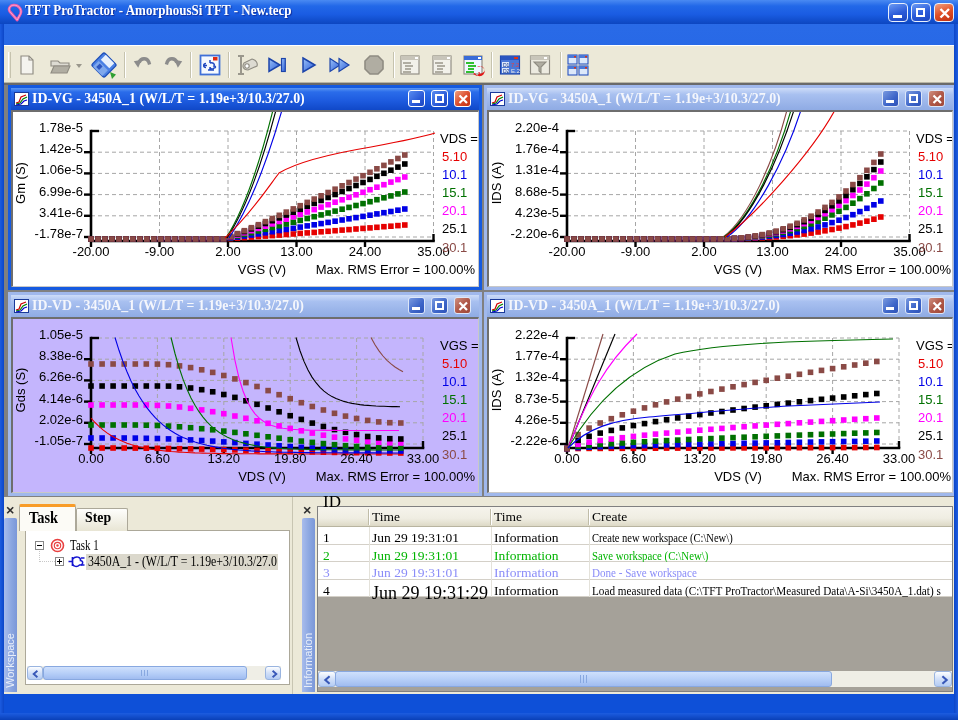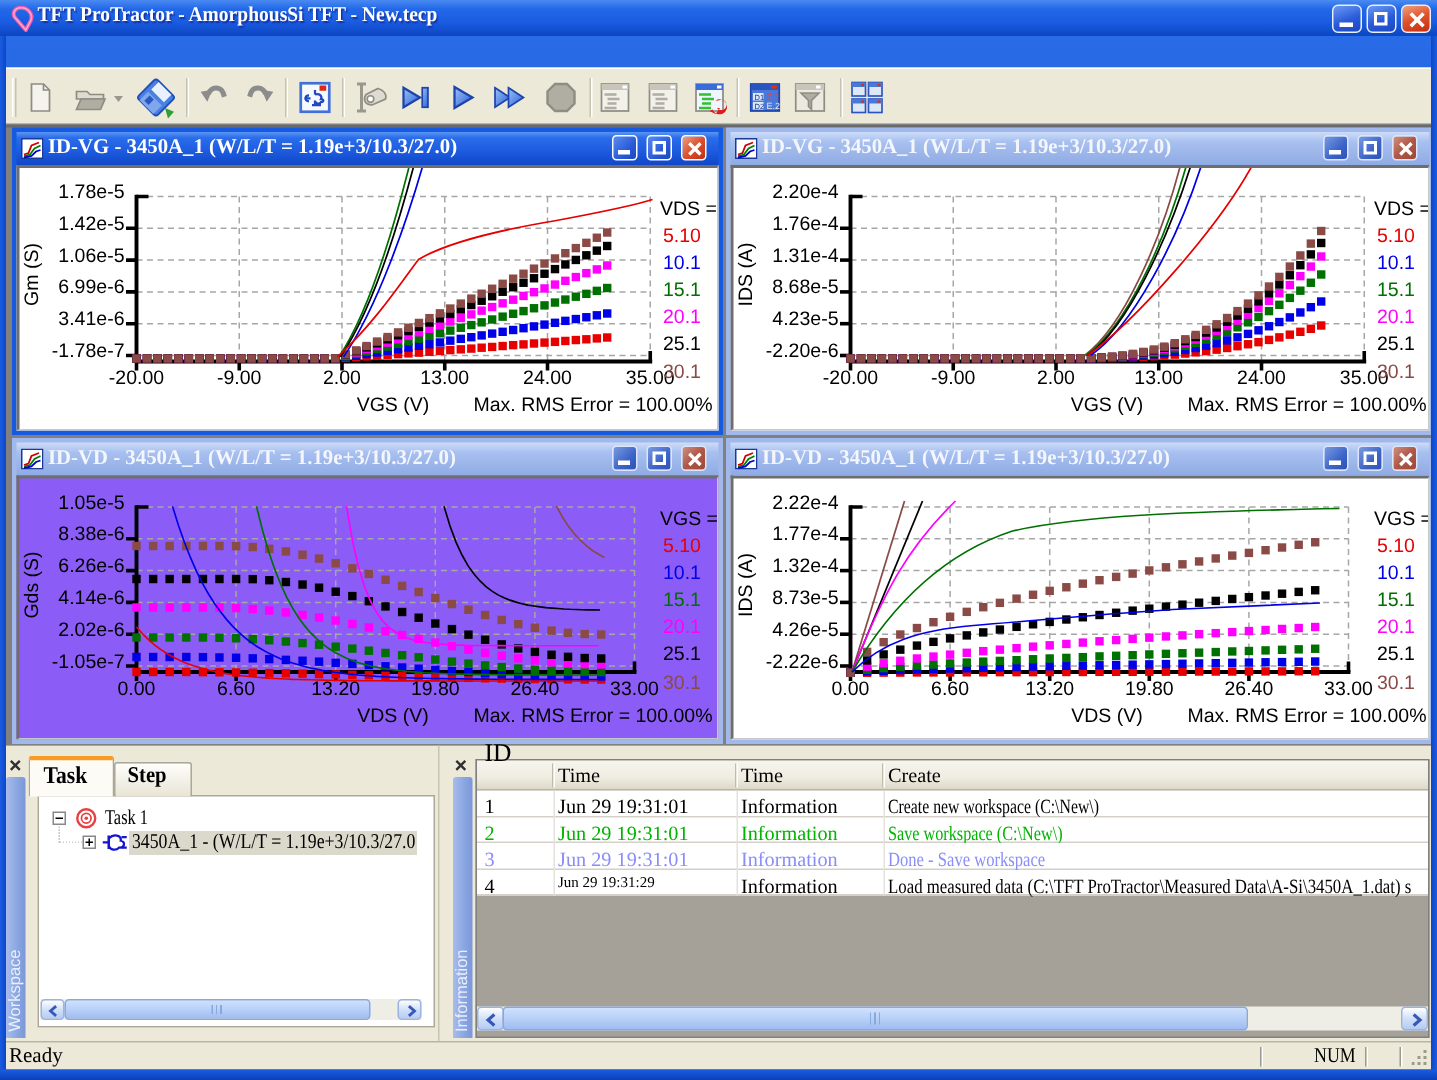--- a/index.html
+++ b/index.html
@@ -902,21 +902,21 @@
           <div style="position:absolute;left:23px;top:0;width:17px;height:17px;border-radius:3px;background:linear-gradient(135deg,#7a9ae0 0%,#3c64c8 60%,#2e52b8 100%);border:1px solid #dce6f8;">
             <div style="position:absolute;left:3px;top:3px;width:9px;height:9px;border:2px solid #fff"></div>
           </div>
           <div style="position:absolute;left:46px;top:0;width:17px;height:17px;border-radius:3px;background:linear-gradient(135deg,#d09080 0%,#b05848 50%,#a04838 100%);border:1px solid #dce6f8;">
             <svg width="17" height="17" viewBox="0 0 17 17" style="position:absolute;left:0;top:0">
               <path d="M4.5,4.5 L12,12 M12,4.5 L4.5,12" stroke="#fff" stroke-width="2.2"></path>
             </svg>
           </div>
         </div>
       </div>
-      <div style="position:absolute;left:3px;top:25px;right:3px;bottom:3px;background:#8b5cf6;overflow:hidden;border-top:2px solid #6e6e6e;border-left:2px solid #6e6e6e;border-right:1px solid #c8c8c8;border-bottom:1px solid #c8c8c8">
+      <div style="position:absolute;left:3px;top:25px;right:3px;bottom:3px;background:#c4b5fd;overflow:hidden;border-top:2px solid #6e6e6e;border-left:2px solid #6e6e6e;border-right:1px solid #c8c8c8;border-bottom:1px solid #c8c8c8">
         <div style="position:absolute;left:-2px;top:-2px;width:468px;height:177px">
           <svg width="468" height="177" viewBox="0 0 468 177" style="position:absolute;left:0;top:0">
             <g stroke="#a6a6a6" stroke-width="1" stroke-dasharray="4 3">
               <line x1="80" y1="21" x2="412" y2="21"></line>
               <line x1="80" y1="42.2" x2="412" y2="42.2"></line>
               <line x1="80" y1="63.4" x2="412" y2="63.4"></line>
               <line x1="80" y1="84.6" x2="412" y2="84.6"></line>
               <line x1="80" y1="105.8" x2="412" y2="105.8"></line>
               <line x1="80" y1="127" x2="412" y2="127"></line>
               <line x1="146.4" y1="21" x2="146.4" y2="131"></line>
@@ -1484,51 +1484,34 @@
     <span style="position:absolute;left:372px;top:547.8000000000001px;font-family:'Liberation Serif',serif;font-size:13.5px;color:#00b400;white-space:nowrap;transform:scaleX(1.0);transform-origin:0 0">Jun 29 19:31:01</span>
     <span style="position:absolute;left:494px;top:547.8000000000001px;font-family:'Liberation Serif',serif;font-size:13.5px;color:#00b400;white-space:nowrap;transform:scaleX(1.0);transform-origin:0 0">Information</span>
     <span style="position:absolute;left:592px;top:547.8000000000001px;font-family:'Liberation Serif',serif;font-size:13.5px;color:#00b400;white-space:nowrap;transform:scaleX(0.8);transform-origin:0 0">Save workspace (C:\New\)</span>
     <div style="position:absolute;left:318px;top:562.2px;width:634px;height:17.6px;background:#fff;border-bottom:1px solid #d4d0c8"></div>
     <span style="position:absolute;left:323px;top:565.4000000000001px;font-family:'Liberation Serif',serif;font-size:13.5px;color:#8a8cf8;white-space:nowrap;transform:scaleX(1.0);transform-origin:0 0">3</span>
     <span style="position:absolute;left:372px;top:565.4000000000001px;font-family:'Liberation Serif',serif;font-size:13.5px;color:#8a8cf8;white-space:nowrap;transform:scaleX(1.0);transform-origin:0 0">Jun 29 19:31:01</span>
     <span style="position:absolute;left:494px;top:565.4000000000001px;font-family:'Liberation Serif',serif;font-size:13.5px;color:#8a8cf8;white-space:nowrap;transform:scaleX(1.0);transform-origin:0 0">Information</span>
     <span style="position:absolute;left:592px;top:565.4000000000001px;font-family:'Liberation Serif',serif;font-size:13.5px;color:#8a8cf8;white-space:nowrap;transform:scaleX(0.82);transform-origin:0 0">Done - Save workspace</span>
     <div style="position:absolute;left:318px;top:579.8000000000001px;width:634px;height:17.6px;background:#fff;border-bottom:1px solid #d4d0c8"></div>
     <span style="position:absolute;left:323px;top:583.0000000000001px;font-family:'Liberation Serif',serif;font-size:13.5px;color:#000000;white-space:nowrap;transform:scaleX(1.0);transform-origin:0 0">4</span>
-    <span style="position:absolute;left:372px;top:583.0000000000001px;font-family:'Liberation Serif',serif;font-size:10px;color:#000000;white-space:nowrap;transform:scaleX(1.0);transform-origin:0 0">Jun 29 19:31:29</span>
+    <span style="position:absolute;left:372px;top:583.0000000000001px;font-family:'Liberation Serif',serif;font-size:18px;color:#000000;white-space:nowrap;transform:scaleX(1.0);transform-origin:0 0">Jun 29 19:31:29</span>
     <span style="position:absolute;left:494px;top:583.0000000000001px;font-family:'Liberation Serif',serif;font-size:13.5px;color:#000000;white-space:nowrap;transform:scaleX(1.0);transform-origin:0 0">Information</span>
     <span style="position:absolute;left:592px;top:583.0000000000001px;font-family:'Liberation Serif',serif;font-size:13.5px;color:#000000;white-space:nowrap;transform:scaleX(0.83);transform-origin:0 0">Load measured data (C:\TFT ProTractor\Measured Data\A-Si\3450A_1.dat) s</span>
     <div style="position:absolute;left:369px;top:527px;width:1px;height:70px;background:#e4e2da"></div>
     <div style="position:absolute;left:491px;top:527px;width:1px;height:70px;background:#e4e2da"></div>
     <div style="position:absolute;left:589px;top:527px;width:1px;height:70px;background:#e4e2da"></div>
     <div style="position:absolute;left:318px;top:671px;width:634px;height:16px;background:#efeee6">
       <div style="position:absolute;left:0;top:0;width:18px;height:16px;background:linear-gradient(180deg,#fdfeff 0%,#d2e0f8 50%,#b4ccf4 100%);border:1px solid #99b4e0;border-radius:3px;"><svg width="18" height="16" viewBox="0 0 17 15">
           <path d="M10,4 l-4,3.5 4,3.5" stroke="#3858b8" stroke-width="2" fill="none"></path>
         </svg></div>
       <div style="position:absolute;right:0;top:0;width:18px;height:16px;background:linear-gradient(180deg,#fdfeff 0%,#d2e0f8 50%,#b4ccf4 100%);border:1px solid #99b4e0;border-radius:3px;"><svg width="18" height="16" viewBox="0 0 17 15">
           <path d="M7,4 l4,3.5 -4,3.5" stroke="#3858b8" stroke-width="2" fill="none"></path>
         </svg></div>
       <div style="position:absolute;left:17px;top:0;width:497px;height:16px;background:linear-gradient(180deg,#cfe0fc 0%,#b8d0f8 50%,#a0bcf0 100%);border:1px solid #88a8e0;border-radius:3px">
         <div style="position:absolute;left:50%;top:3px;width:8px;height:8px;margin-left:-4px;background:repeating-linear-gradient(90deg,#88a8e0 0,#88a8e0 1px,transparent 1px,transparent 3px)"></div>
       </div>
     </div>
 
-  <div style="position:absolute;left:4px;top:694px;width:950px;height:19px;background:#ece9d8;border-top:1px solid #b8b5a4">
-      <span style="position:absolute;left:2px;top:2px;font-family:'Liberation Serif',serif;font-size:14px">Ready</span>
-      <div style="position:absolute;left:836px;top:3px;width:2px;height:13px;border-left:1px solid #9c9a8c;border-right:1px solid #fff"></div>
-      <span style="position:absolute;left:872px;top:2px;font-family:'Liberation Serif',serif;font-size:14px;transform:scaleX(0.85);transform-origin:0 0">NUM</span>
-      <div style="position:absolute;left:906px;top:3px;width:2px;height:13px;border-left:1px solid #9c9a8c;border-right:1px solid #fff"></div>
-      <div style="position:absolute;left:929px;top:3px;width:2px;height:13px;border-left:1px solid #9c9a8c;border-right:1px solid #fff"></div>
-      <svg width="12" height="12" viewBox="0 0 12 12" style="position:absolute;right:1px;bottom:1px">
-        <g fill="#9c9a8c">
-          <rect x="8" y="8" width="2" height="2"></rect>
-          <rect x="8" y="4" width="2" height="2"></rect>
-          <rect x="4" y="8" width="2" height="2"></rect>
-          <rect x="8" y="0" width="2" height="2"></rect>
-          <rect x="0" y="8" width="2" height="2"></rect>
-          <rect x="4" y="4" width="2" height="2"></rect>
-        </g>
-      </svg>
-    </div>
 
   <div style="position:absolute;left:0;top:24px;width:4px;height:689px;background:linear-gradient(90deg,#1c5ce0,#0c46c8)"></div>
   <div style="position:absolute;left:954px;top:24px;width:4px;height:689px;background:linear-gradient(90deg,#0c46c8,#1c5ce0)"></div>
   <div style="position:absolute;left:0;top:713px;width:958px;height:7px;background:linear-gradient(180deg,#1c5ce0,#0a40b8)"></div>
 </div>
 </body></html>

